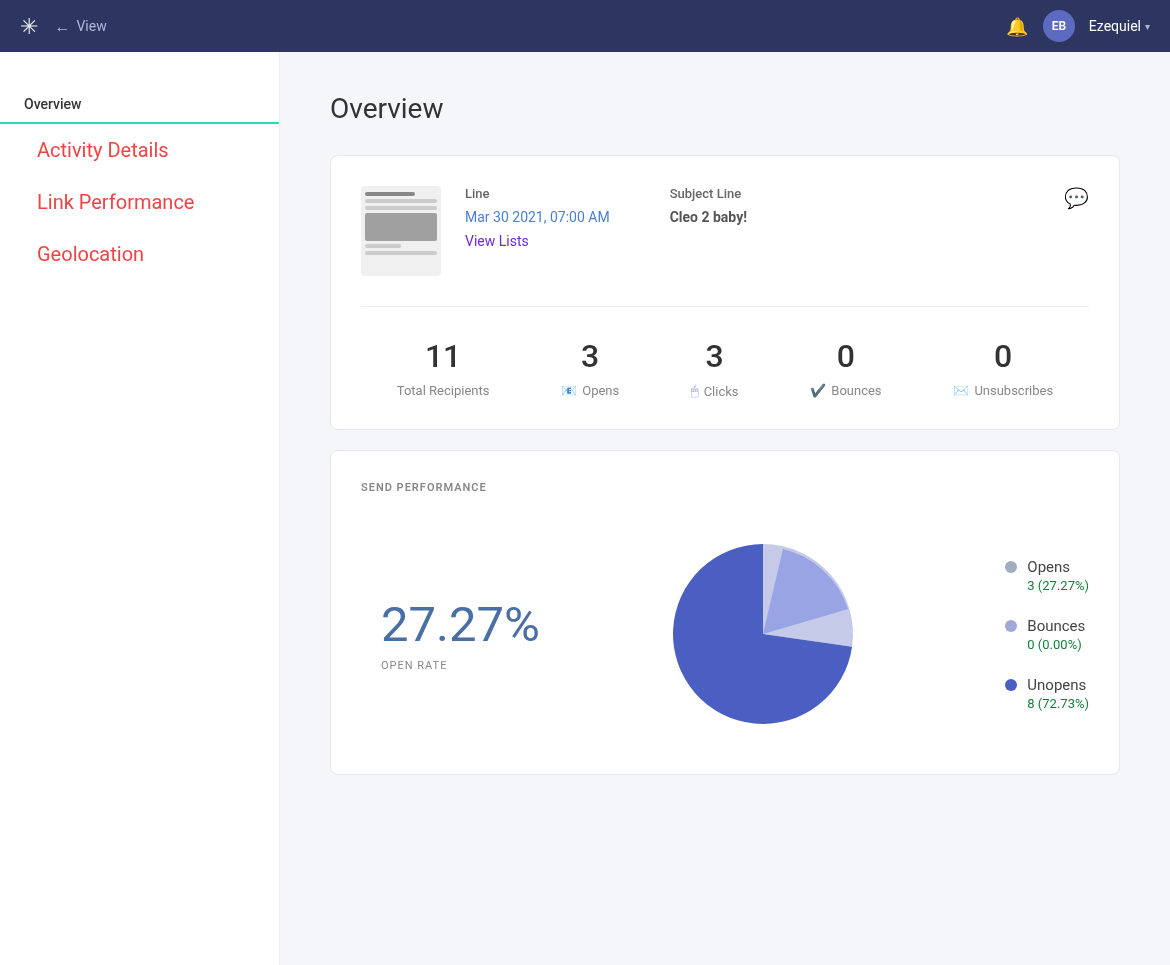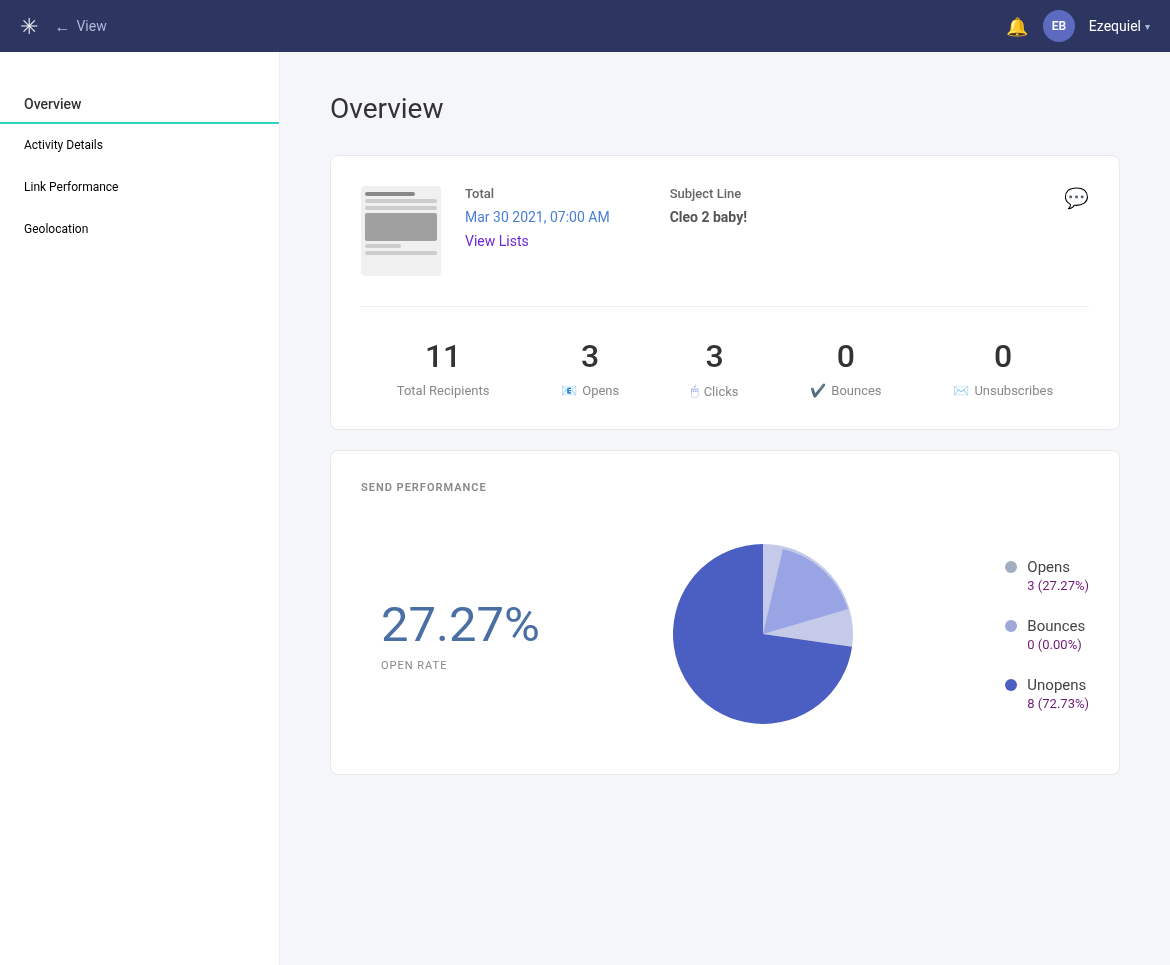--- a/index.html
+++ b/index.html
@@ -22,21 +22,21 @@
     .notif-icon { color: #b0b8d8; font-size: 18px; cursor: pointer; }
     .avatar { width: 32px; height: 32px; border-radius: 50%; background: #5c6bc0; color: #fff; font-size: 12px; font-weight: 600; display: flex; align-items: center; justify-content: center; }
     .user-name { color: #fff; font-size: 14px; display: flex; align-items: center; gap: 4px; cursor: pointer; }
     .chevron { font-size: 10px; color: #b0b8d8; }
 
     
     .layout { display: flex; min-height: calc(965px - 52px); }
 
     
     .sidebar { width: 280px; background: #fff; padding: 30px 0; border-right: 1px solid #eee; flex-shrink: 0; }
-    .sidebar-nav-item { padding: 14px 24px; font-size: 12px; color: #000000; cursor: pointer; }
+    .sidebar-nav-item { padding: 14px 37px; font-size: 20px; color: #ef4444; cursor: pointer; }
 
     
     .main { flex: 1; padding: 40px 50px; overflow-y: auto; }
     .page-title { font-size: 28px; color: #333; font-weight: 400; margin-bottom: 30px; }
 
     
     .card { background: #fff; border-radius: 8px; border: 1px solid #e8e8e8; margin-bottom: 20px; }
 
     
     .email-info { padding: 30px; display: flex; align-items: flex-start; gap: 24px; }
@@ -73,21 +73,21 @@
     
     .pie-container { flex: 1; display: flex; justify-content: center; }
     .pie-svg { width: 220px; height: 220px; }
 
     
     .legend { display: flex; flex-direction: column; gap: 24px; margin-left: 20px; }
     .legend-item { display: flex; flex-direction: column; gap: 2px; }
     .legend-dot-row { display: flex; align-items: center; gap: 10px; }
     .legend-dot { width: 12px; height: 12px; border-radius: 50%; flex-shrink: 0; }
     .legend-name { font-size: 15px; color: #444; }
-    .legend-value { font-size: 13px; color: #701a75; margin-left: 22px; }
+    .legend-value { font-size: 13px; color: #15803d; margin-left: 22px; }
   </style>
 </head>
 <body>
 
 <nav class="topnav">
   <div class="topnav-left">
     <span class="logo-icon">✳</span>
     <span class="back-btn">
       <span class="back-arrow">←</span>
       <span>View</span>
@@ -130,21 +130,21 @@
           <div class="thumb-bar dark"></div>
           <div class="thumb-bar"></div>
           <div class="thumb-bar"></div>
           <div class="thumb-bar img"></div>
           <div class="thumb-bar sm"></div>
           <div class="thumb-bar"></div>
         </div>
 
         <div class="email-meta">
           <div class="meta-group">
-            <div class="meta-label">Total</div>
+            <div class="meta-label">Line</div>
             <div class="meta-value date">Mar 30 2021, 07:00 AM</div>
             <div class="meta-value blue">View Lists</div>
           </div>
           <div class="meta-group">
             <div class="meta-label">Subject Line</div>
             <div class="meta-value subject">Cleo 2 baby!</div>
           </div>
         </div>
         <span class="msg-icon">💬</span>
       </div>

